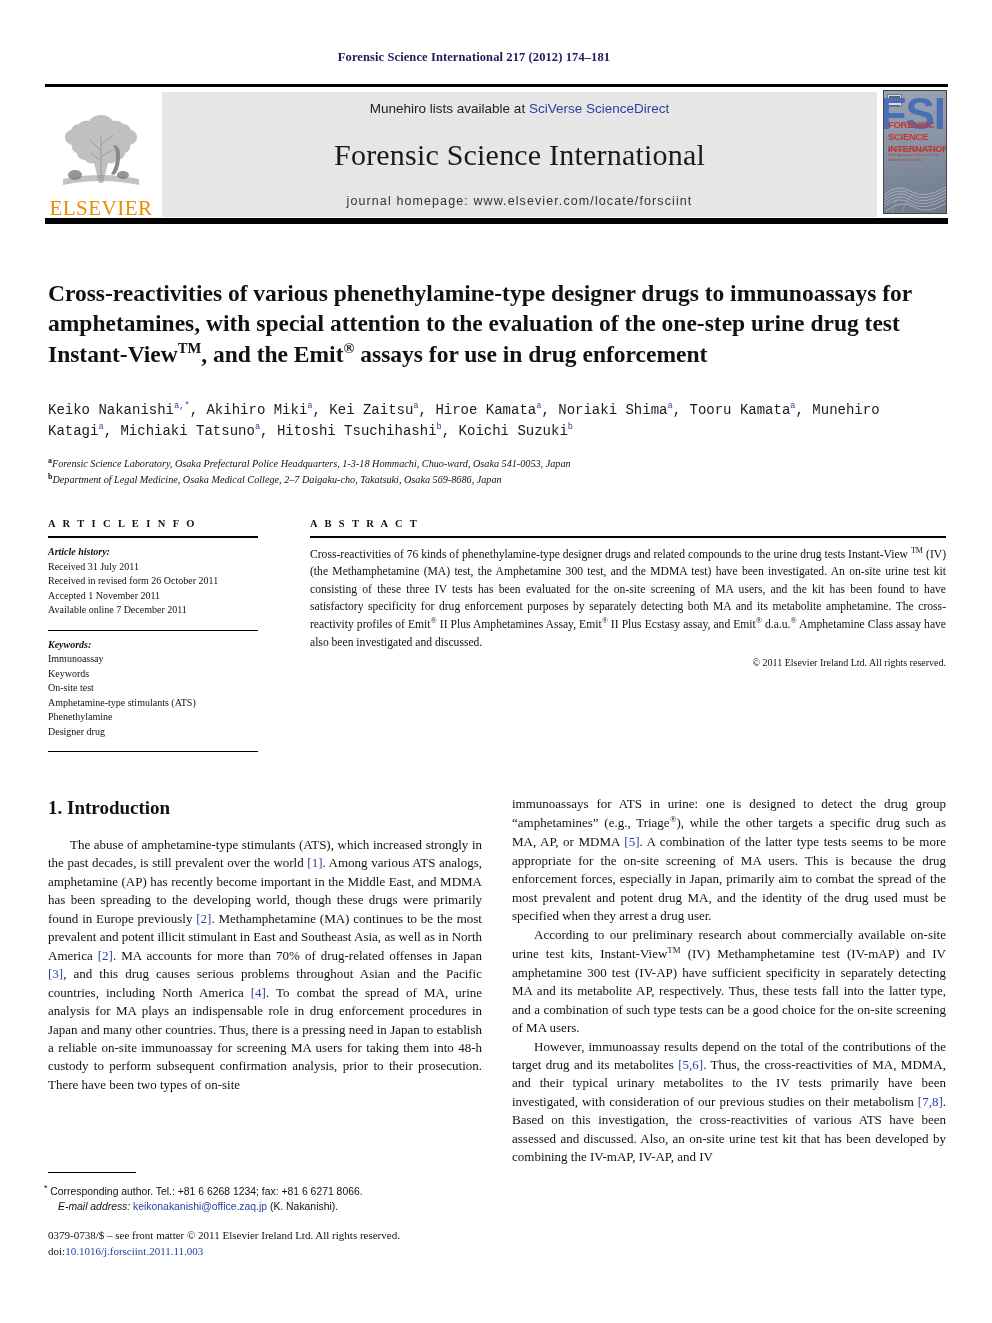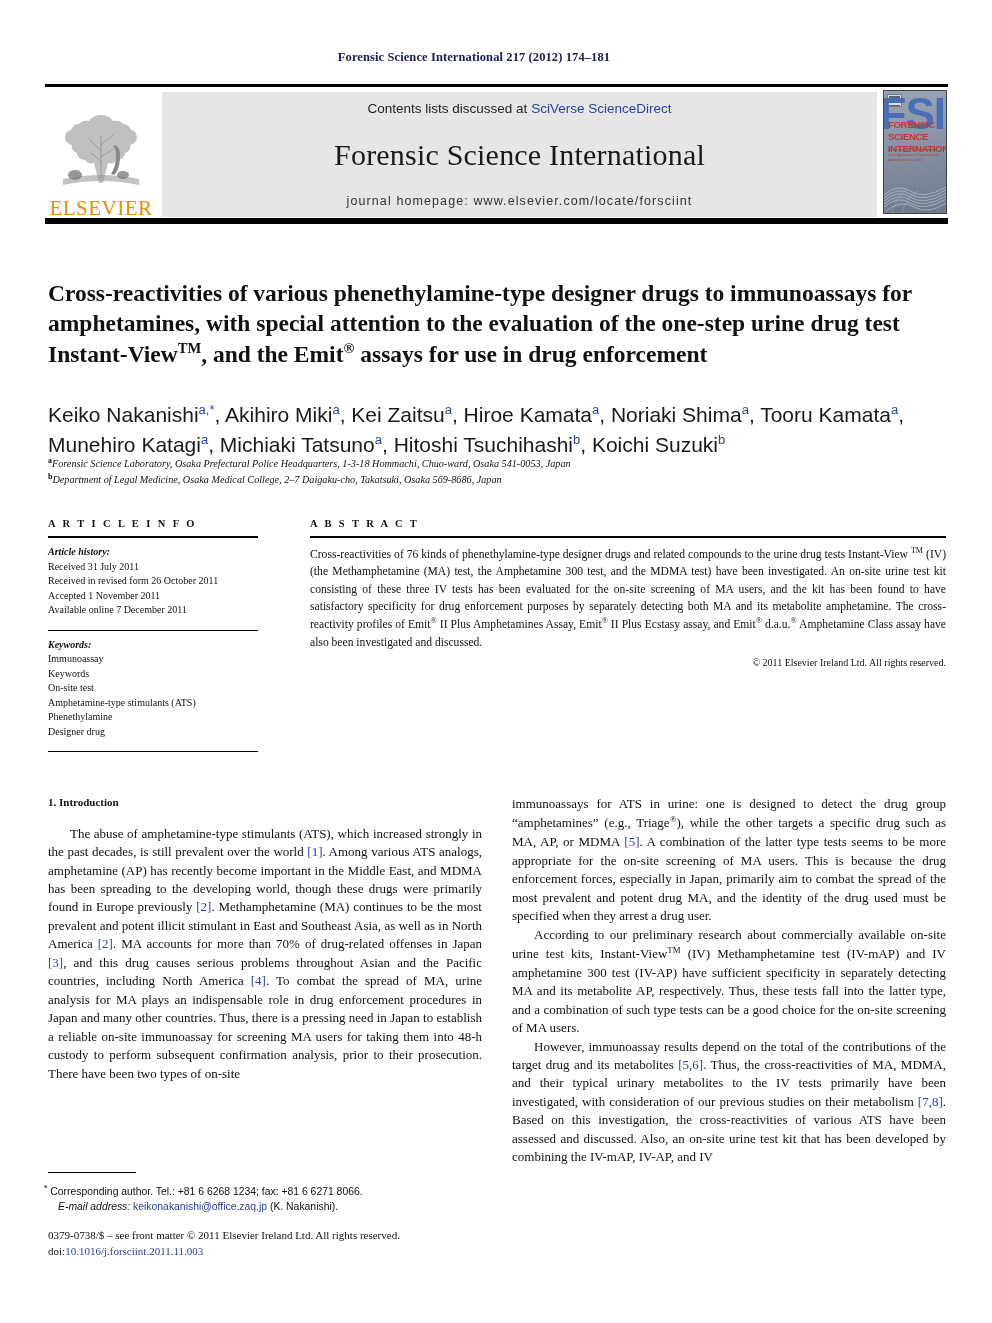--- a/index.html
+++ b/index.html
@@ -170,22 +170,22 @@
     color: #111;
   }
   .title sup { font-size: 0.62em; vertical-align: super; }
 
   
   .authors {
     position: absolute;
     top: 400px;
     left: 48px;
     width: 898px;
-    font-family: Liberation Sans, sans-serif;
-    font-size: 21px;
+    font-family: Liberation Mono, monospace;
+    font-size: 14px;
     line-height: 1.42;
     color: #1a1a1a;
   }
   .authors sup { font-size: 0.62em; color: #2b3fa0; vertical-align: super; }
 
   .affiliations {
     position: absolute;
     top: 455px;
     left: 48px;
     width: 898px;
@@ -252,21 +252,21 @@
     font-family: "Liberation Serif", serif;
     font-size: 13px;
     line-height: 1.42;
     color: #111;
     text-align: justify;
   }
   .col-left  { left: 48px; }
   .col-right { left: 512px; }
   .col h2 {
     font-family: "Liberation Serif", serif;
-    font-size: 11px;
+    font-size: 19px;
     font-weight: bold;
     margin: 0 0 14px 0;
   }
   .col p { margin: 0; text-indent: 22px; }
   .col p.noind { text-indent: 0; }
   .ref { color: #2b3fa0; }
   .col sup { font-size: 0.68em; vertical-align: super; }
 
   
   .footnote {
@@ -323,21 +323,21 @@
             <ellipse cx="22" cy="70" rx="7" ry="5"></ellipse>
             <ellipse cx="70" cy="70" rx="6" ry="4"></ellipse>
           </g>
           <path d="M62 40 q6 2 5 14 q-1 12 -6 16 l-3 -1 q5 -8 5 -17 q0 -9 -3 -11 z" fill="#888"></path>
         </svg>
         <div class="elsevier-word">ELSEVIER</div>
       </div>
 
       <div class="journal-band">
         <div class="contents-line">
-          <span>Contents lists discussed at </span><span class="sd-link">SciVerse ScienceDirect</span>
+          <span>Munehiro lists available at </span><span class="sd-link">SciVerse ScienceDirect</span>
         </div>
         <div class="journal-name">Forensic Science International</div>
         <div class="homepage-line">journal homepage: www.elsevier.com/locate/forsciint</div>
       </div>
 
       <div class="cover-wrap">
         <div class="cover">
           <div class="cov-badge">
               <i></i>
               <i></i>

